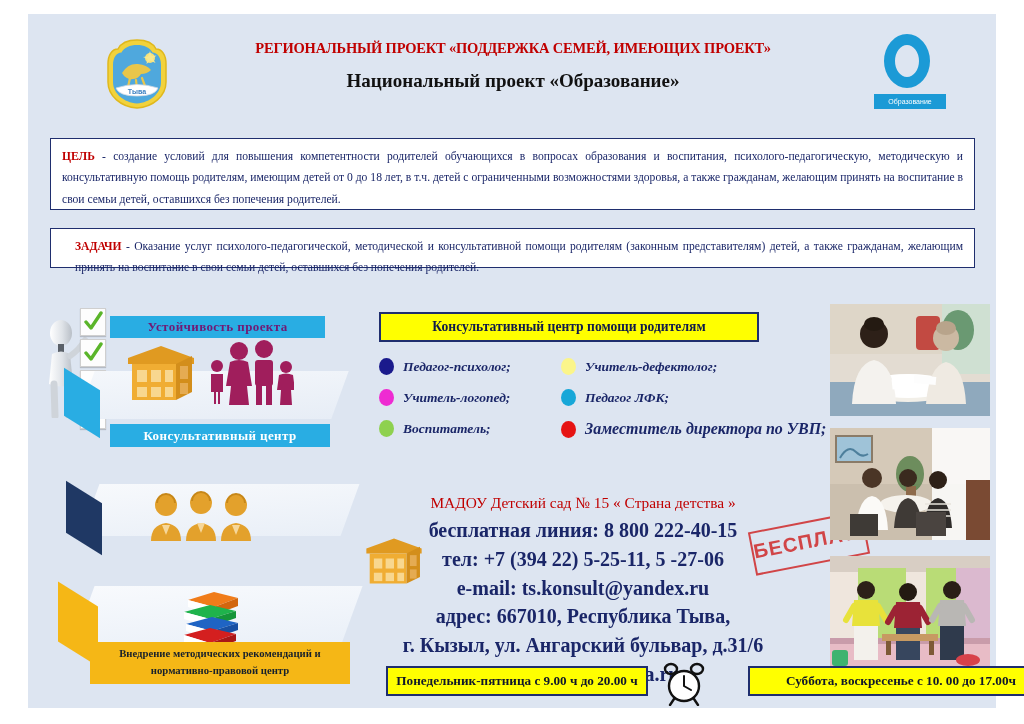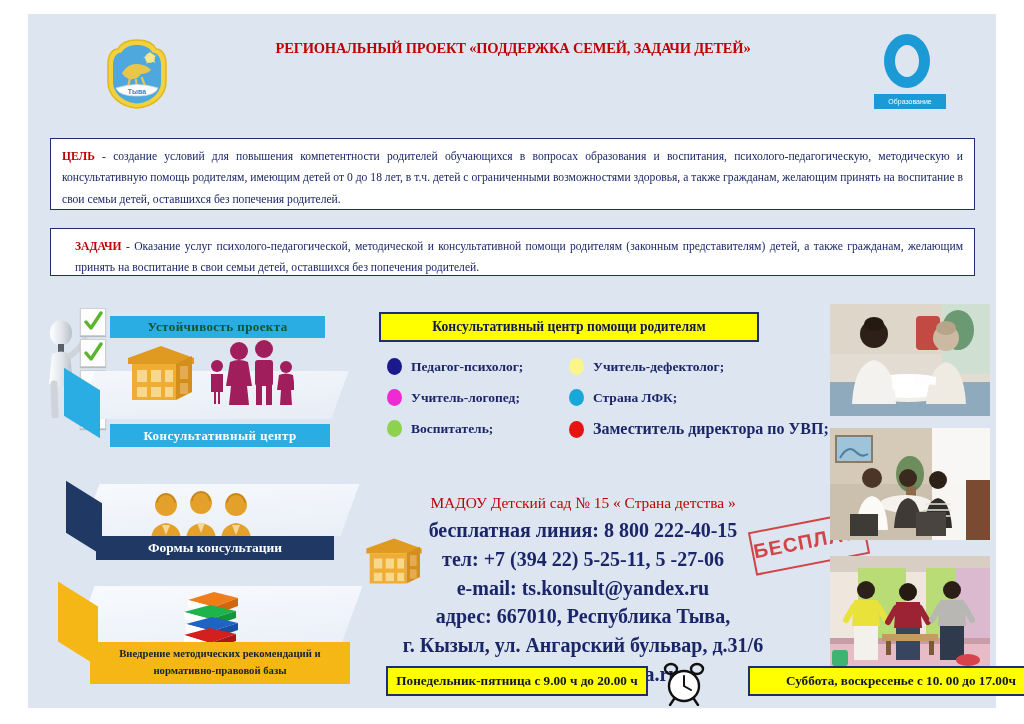--- a/index.html
+++ b/index.html
@@ -98,21 +98,21 @@
     font-size: 11.6px;
     line-height: 1.85;
     text-align: justify;
     font-family: "Liberation Serif", serif;
   }
   .textbox .kw {
     color: #c00000;
     font-weight: bold;
   }
   #box-goal  { left: 22px;  top: 124px; width: 925px; height: 72px; }
-  #box-tasks { left: 22px;  top: 214px; width: 925px; height: 48px; padding-left: 24px; }
+  #box-tasks { left: 22px;  top: 214px; width: 925px; height: 40px; padding-left: 24px; }
 
   
   .left-col { position: absolute; left: 0; top: 282px; width: 345px; height: 400px; }
 
   
   .mannequin { position: absolute; left: 16px; top: 22px; width: 46px; height: 100px; }
 
   
   .checklist { position: absolute; left: 52px; top: 12px; width: 26px; height: 120px; }
   .check-item {
@@ -124,21 +124,21 @@
     box-shadow: 0 1px 1px rgba(0,0,0,.18);
   }
   .check-item svg { position:absolute; left:2px; top:2px; }
 
   
   .banner-blue-top {
     position: absolute;
     left: 82px; top: 20px;
     width: 215px; height: 22px;
     background: #29ade3;
-    color: #14532d;
+    color: #701a75;
     font-weight: bold;
     font-size: 13px;
     text-align: center;
     line-height: 22px;
     letter-spacing: .4px;
     font-family: "Liberation Serif", serif;
   }
   
   .slab-consult { position: absolute; left: 36px; top: 75px; width: 280px; height: 70px; }
   .slab-consult .top-face {
@@ -242,22 +242,23 @@
     color: #101a4a;
     font-weight: bold;
     font-size: 13.6px;
     text-align: center;
     line-height: 26px;
     font-family: "Liberation Serif", serif;
   }
 
   .specialists {
     position: absolute;
-    left: 8px; top: 62px;
+    left: 0px; top: 62px;
     width: 455px;
+    font-style: italic;
   }
   .spec-row { position: relative; height: 31px; }
   .spec {
     position: absolute;
     display: flex;
     align-items: center;
     gap: 9px;
   }
   .spec.colA { left: 6px; }
   .spec.colB { left: 188px; }
@@ -362,21 +363,22 @@
         <circle cx="44" cy="20" r="5" fill="#f6e27a"></circle>
         <path d="M44 13 L45.6 18 L50.6 17.5 L46.8 20.6 L49.5 25 L44.5 22.6 L40.5 26 L41.6 21 L37 19 L42 18.6 Z" fill="#f7e88f"></path>
         <path d="M16 35 q6 -10 16 -9 q9 1 13 6 q-4 4 -10 4 q-3 5 -8 5 q-7 1 -11 -6 Z" fill="#e8c64a"></path>
         <path d="M24 40 l-2 9 M30 42 l1 9 M36 40 l3 8" stroke="#e8c64a" stroke-width="2.2" fill="none" stroke-linecap="round"></path>
         <path d="M10 50 q21 -7 42 0 q-3 8 -21 8 q-18 0 -21 -8 Z" fill="#ffffff" stroke="#cfd8e3" stroke-width="0.8"></path>
         <text x="31" y="56" font-family="Liberation Sans, sans-serif" font-size="7" font-weight="bold" fill="#3a7fc1" text-anchor="middle">Тыва</text>
       </svg>
     </div>
 
     <div class="title-block">
-      <div class="title-reg">РЕГИОНАЛЬНЫЙ ПРОЕКТ «ПОДДЕРЖКА СЕМЕЙ, ЗАДАЧИ ДЕТЕЙ»</div>
+      <div class="title-reg">РЕГИОНАЛЬНЫЙ ПРОЕКТ «ПОДДЕРЖКА СЕМЕЙ, ИМЕЮЩИХ ПРОЕКТ»</div>
+      <div class="title-nat">Национальный проект «Образование»</div>
     </div>
 
     <div class="nat-logo">
       <div class="ring"></div>
       <div class="cap">Образование</div>
     </div>
   </div>
 
   <div class="textbox" id="box-goal">
     <span class="kw">ЦЕЛЬ</span><span> - создание условий для повышения компетентности родителей обучающихся в вопросах образования и воспитания, психолого-педагогическую, методическую и консультативную помощь родителям, имеющим детей от 0 до 18 лет, в т.ч. детей с ограниченными возможностями здоровья, а также гражданам, желающим принять на воспитание в свои семьи детей, оставшихся без попечения родителей.</span>
@@ -495,21 +497,20 @@
             <path d="M86 36 l4 10 l4 -10 Z"></path>
         </g>
         <g stroke="#c78718" stroke-width="2" fill="none">
           <path d="M11 14 a9 9 0 0 1 18 0"></path>
             <path d="M46 12 a9 9 0 0 1 18 0"></path>
             <path d="M81 14 a9 9 0 0 1 18 0"></path>
         </g>
       </svg>
     </div>
 
-    <div class="banner-navy">Формы консультации</div>
 
     <div class="slab-yellow">
       <div class="top-face"></div>
       <div class="side-face"></div>
     </div>
 
     <div class="books-icon">
       <svg width="74" height="62" viewBox="0 0 74 62">
         <g>
           <path d="M12 12 L38 4 L62 10 L38 19 Z" fill="#f07c1a"></path>
@@ -523,21 +524,21 @@
           <path d="M36 43 L36 51 L62 42 L62 35 Z" fill="#1850a3"></path>
           <path d="M8 47 L34 40 L60 46 L34 55 Z" fill="#d41f1f"></path>
           <path d="M8 47 L8 54 L34 62 L34 55 Z" fill="#ffffff"></path>
           <path d="M34 55 L34 62 L60 53 L60 46 Z" fill="#a91717"></path>
         </g>
       </svg>
     </div>
 
     <div class="banner-yellow">
       <div>Внедрение методических рекомендаций и</div>
-      <div>нормативно-правовой  базы</div>
+      <div>нормативно-правовой  центр</div>
     </div>
 
   </div>
 
   <div class="center-col">
 
     <div class="yellow-title">Консультативный центр помощи родителям</div>
 
     <div class="specialists">
       <div class="spec-row">
@@ -550,21 +551,21 @@
           <span class="spec-label">Учитель-дефектолог;</span>
         </div>
       </div>
       <div class="spec-row">
         <div class="spec colA">
           <span class="dot" style="background:#ee2bd2"></span>
           <span class="spec-label">Учитель-логопед;</span>
         </div>
         <div class="spec colB">
           <span class="dot" style="background:#17a7d8"></span>
-          <span class="spec-label">Страна ЛФК;</span>
+          <span class="spec-label">Педагог ЛФК;</span>
         </div>
       </div>
       <div class="spec-row">
         <div class="spec colA">
           <span class="dot" style="background:#8ed14f"></span>
           <span class="spec-label">Воспитатель;</span>
         </div>
         <div class="spec colB">
           <span class="dot" style="background:#e61313"></span>
           <span class="spec-label small">Заместитель директора по УВП;</span>

